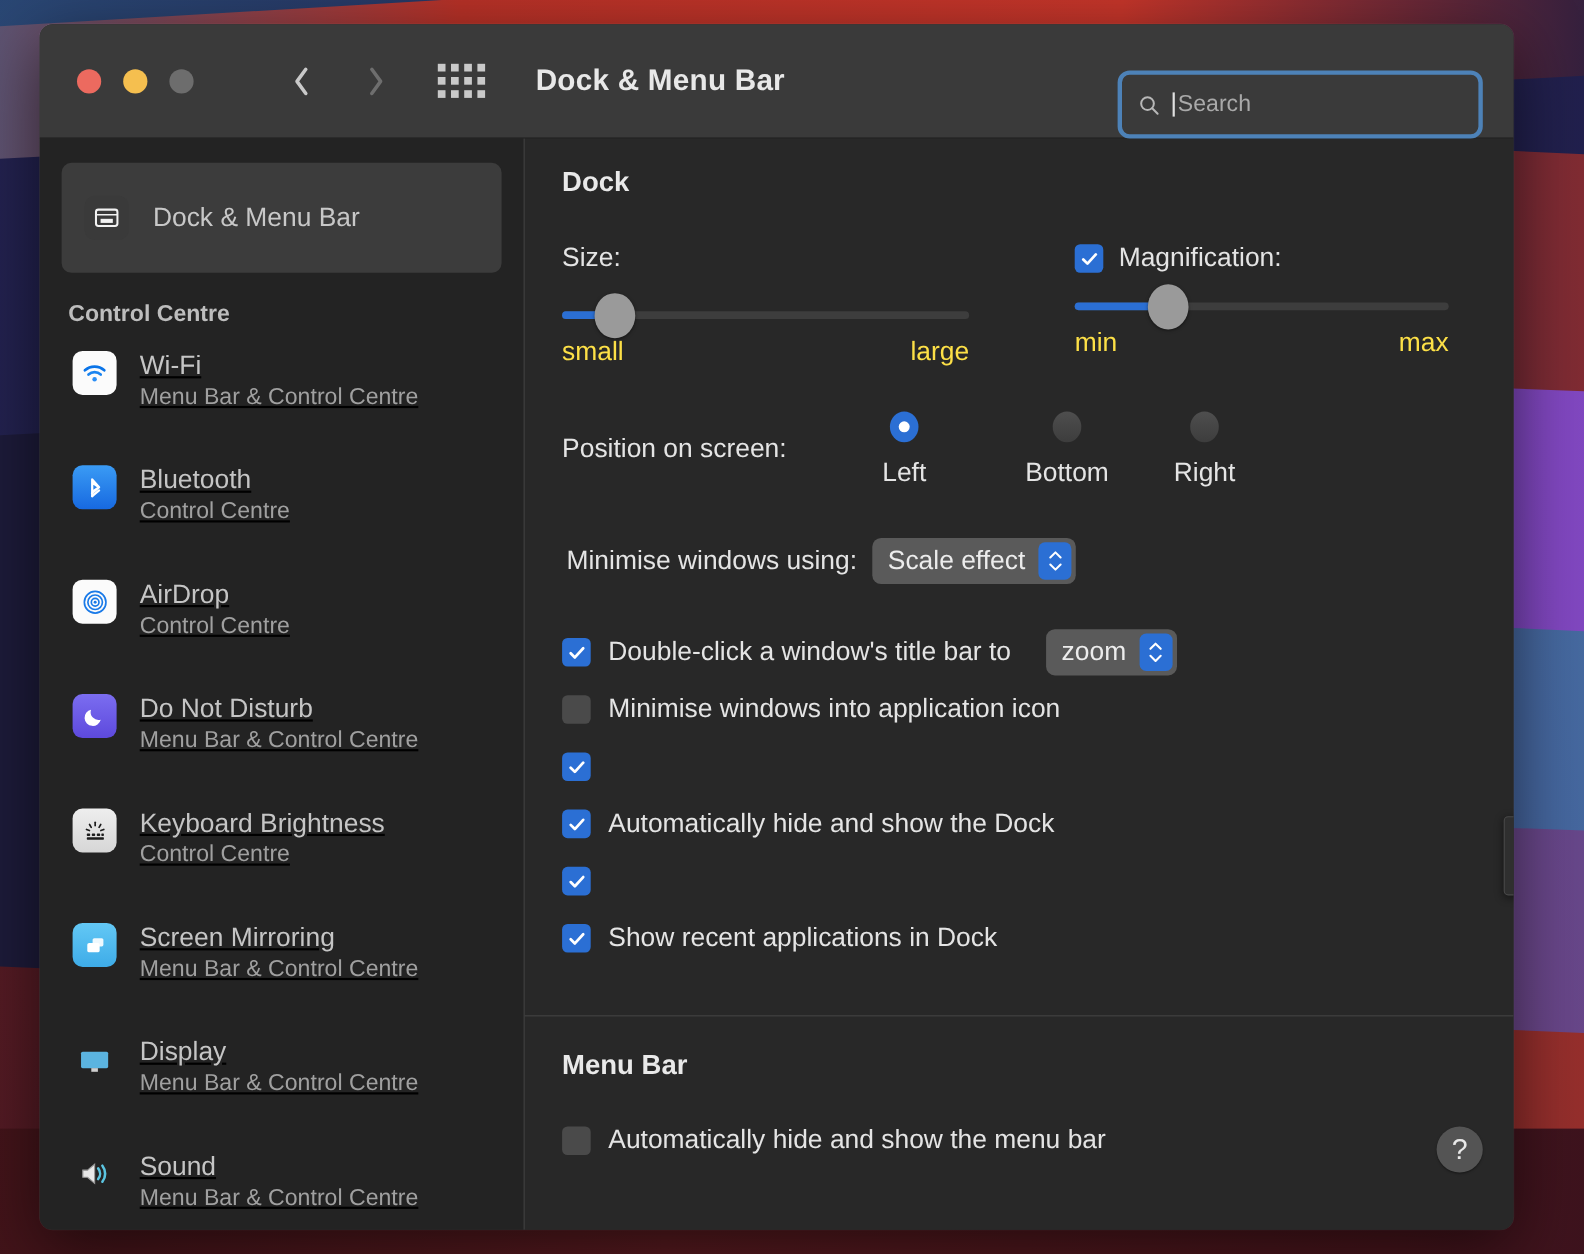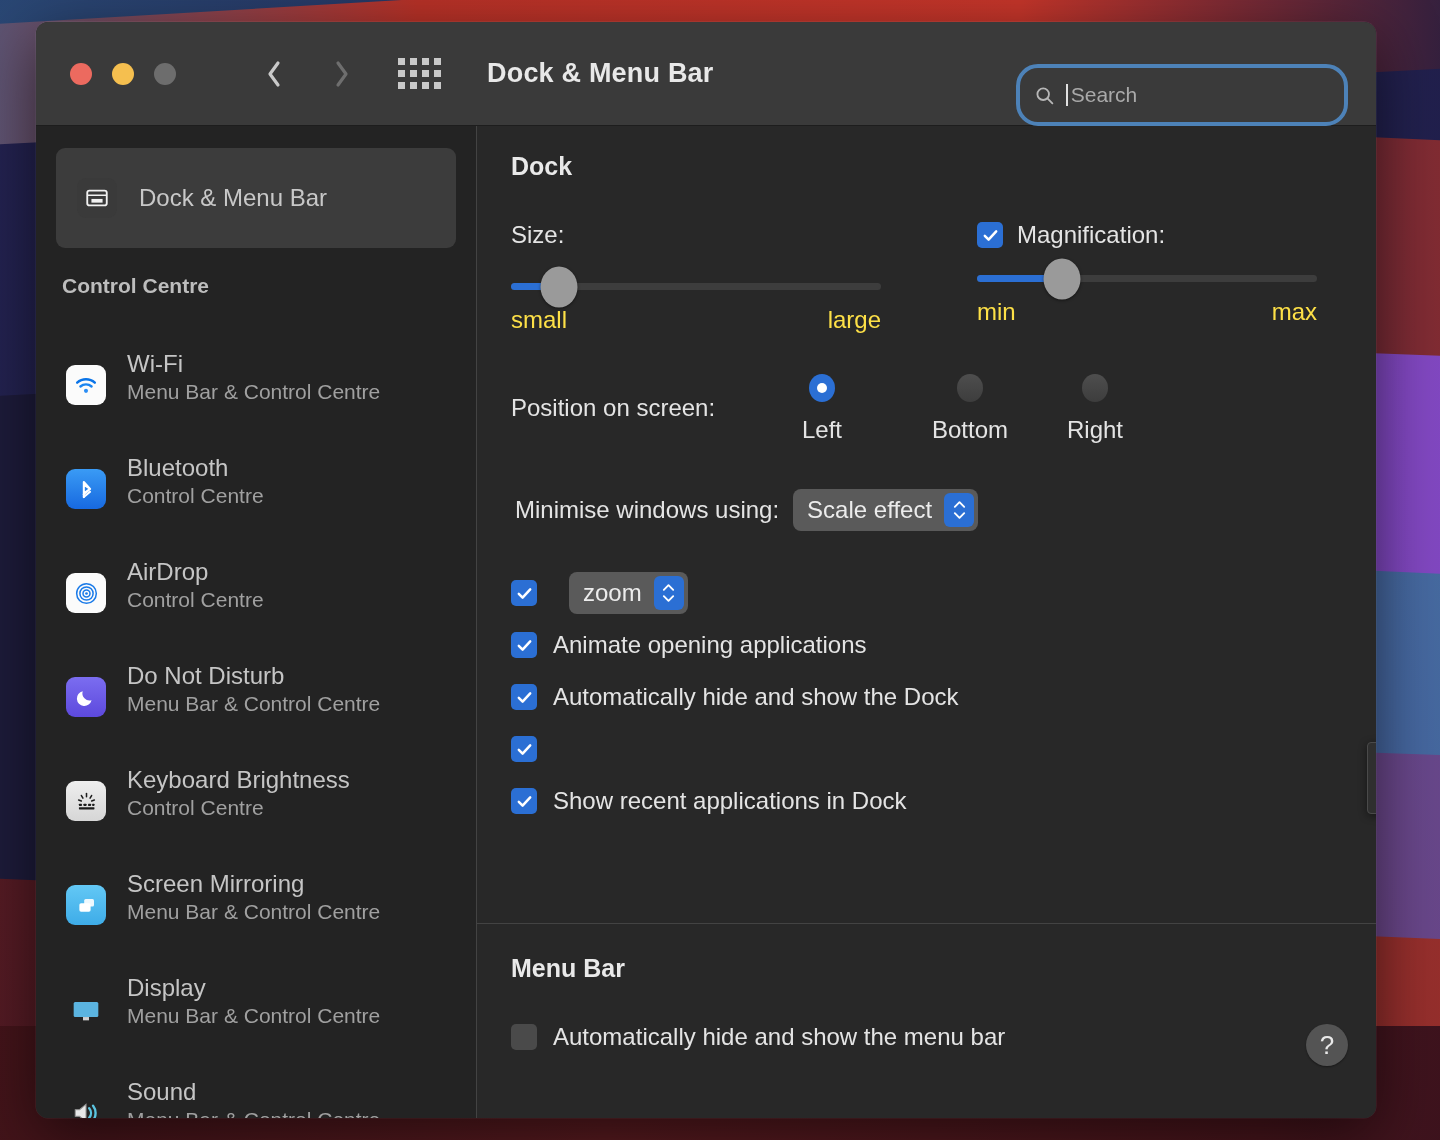--- a/index.html
+++ b/index.html
@@ -91,21 +91,21 @@
     font-weight: bold;
     letter-spacing: .2px;
   }
 
   #searchwrap {
     position: absolute;
     right: 28px;
     top: 42px;
     width: 332px;
     height: 62px;
-    border-radius: 22px;
+    border-radius: 11px;
     background: #3a3a3a;
     border: 4px solid #4d82b8;
     display: flex;
     align-items: center;
     padding: 0 10px 0 14px;
   }
   #searchwrap svg { width: 21px; height: 21px; flex: 0 0 21px; }
   #search-caret {
     width: 2px; height: 22px; background: #e0e0e0; margin: 0 2px 0 11px;
   }
@@ -150,24 +150,25 @@
 
   .section-head {
     color: #bdbdbd;
     font-size: 21px;
     font-weight: bold;
     padding: 10px 0 12px 26px;
   }
 
   .srow {
     display: flex;
-    align-items: flex-end;
+    align-items: flex-start;
     gap: 21px;
     padding: 9px 0 9px 30px;
     height: 104px;
+    text-decoration: underline;
   }
   .srow .texts { display: flex; flex-direction: column; gap: 2px; }
   .srow .t1 { color: #c5c5c5; font-size: 24px; line-height: 1.18; }
   .srow .t2 { color: #a0a0a0; font-size: 21px; line-height: 1.18; }
 
   
   #content { flex: 1; display: flex; flex-direction: column; min-width: 0; background: #282828; }
   #content-main { flex: 1; padding: 26px 0 0 0; position: relative; }
 
   .pane-title {
@@ -562,41 +563,45 @@
         </div>
 
         <div id="checklist">
 
           <div class="crow">
             <div class="cbox on">
               <svg viewBox="0 0 20 20">
                   <path d="M4 10.4 L8 14.4 L16 5.6" fill="none" stroke="#fff" stroke-width="2.6" stroke-linecap="round" stroke-linejoin="round"></path>
                 </svg>
             </div>
+            <div class="ctext">Double-click a window's title bar to</div>
             <div class="popup" style="margin-left:16px;">
               <span class="pval">zoom</span>
               <span class="stepper">
                 <svg viewBox="0 0 16 9">
                     <path d="M3 7 L8 2 L13 7" fill="none" stroke="#fff" stroke-width="2" stroke-linecap="round" stroke-linejoin="round"></path>
                   </svg>
                 <svg viewBox="0 0 16 9">
                     <path d="M3 2 L8 7 L13 2" fill="none" stroke="#fff" stroke-width="2" stroke-linecap="round" stroke-linejoin="round"></path>
                   </svg>
               </span>
             </div>
           </div>
 
+          <div class="crow">
+            <div class="cbox off"></div>
+            <div class="ctext">Minimise windows into application icon</div>
+          </div>
 
           <div class="crow">
             <div class="cbox on">
               <svg viewBox="0 0 20 20">
                   <path d="M4 10.4 L8 14.4 L16 5.6" fill="none" stroke="#fff" stroke-width="2.6" stroke-linecap="round" stroke-linejoin="round"></path>
                 </svg>
             </div>
-            <div class="ctext">Animate opening applications</div>
           </div>
 
           <div class="crow">
             <div class="cbox on">
               <svg viewBox="0 0 20 20">
                   <path d="M4 10.4 L8 14.4 L16 5.6" fill="none" stroke="#fff" stroke-width="2.6" stroke-linecap="round" stroke-linejoin="round"></path>
                 </svg>
             </div>
             <div class="ctext">Automatically hide and show the Dock</div>
           </div>

